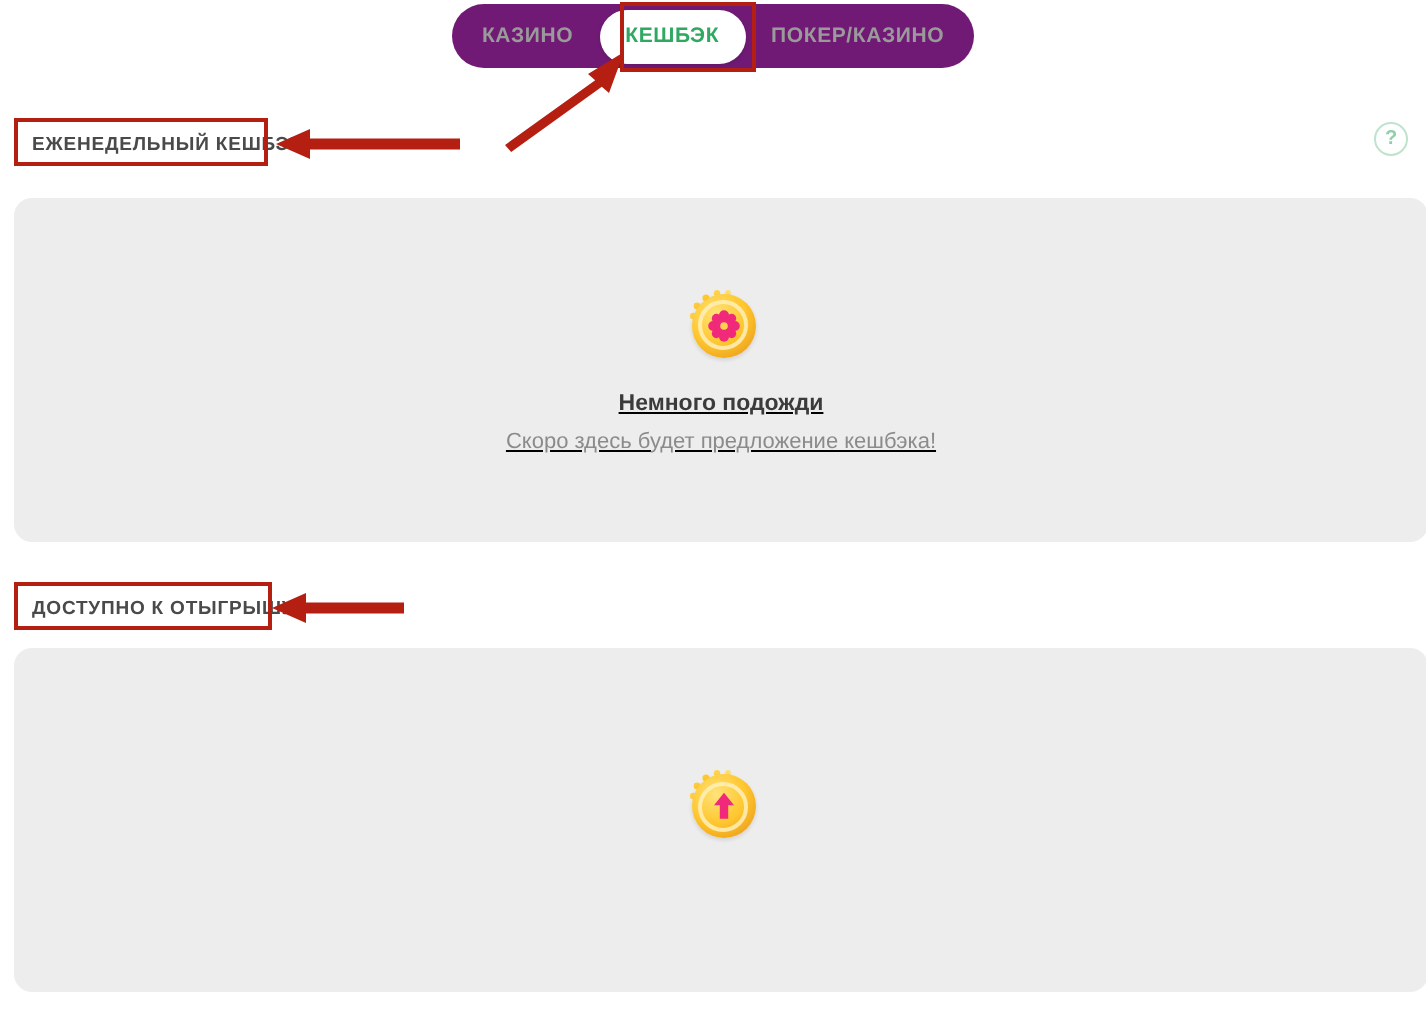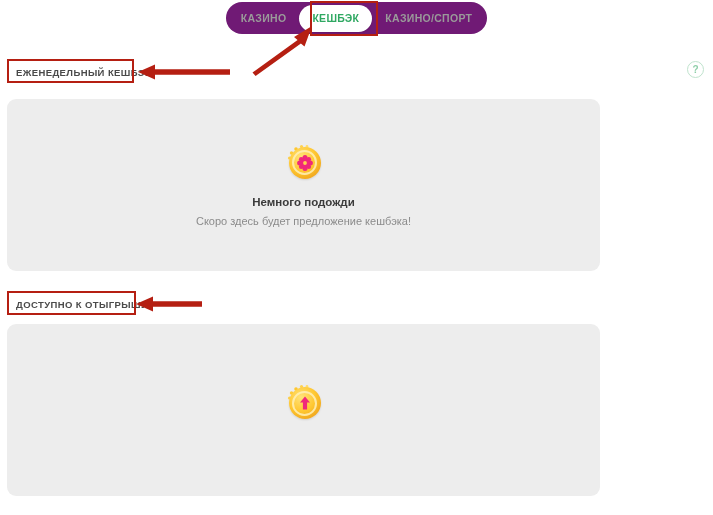--- a/index.html
+++ b/index.html
@@ -104,28 +104,29 @@
   
   .anno-arrow { position: absolute; pointer-events: none; }
   #anno-arrow-weekly { left: 138px; top: 62px; }
   #anno-arrow-available { left: 136px; top: 294px; }
   #anno-arrow-tab { left: 250px; top: 24px; }
 
   
   .card {
     position: absolute;
     left: 7px;
-    width: 593px;
+    width: 707px;
     background: #ededed;
     border-radius: 9px;
     display: flex;
     flex-direction: column;
     align-items: center;
     justify-content: center;
     box-sizing: border-box;
+    text-decoration: underline;
   }
   #card-weekly { top: 99px; height: 172px; }
   #card-available { top: 324px; height: 172px; }
 
   .card-icon {
     width: 36px;
     height: 36px;
     position: relative;
     margin-bottom: 16px;
   }
@@ -180,21 +181,21 @@
     text-align: center;
   }
 </style>
 </head>
 <body>
 
 <div class="tabbar-wrap">
   <div class="tabgroup">
     <button class="tab">КАЗИНО</button>
     <button class="tab active">КЕШБЭК</button>
-    <button class="tab">КАЗИНО/СПОРТ</button>
+    <button class="tab">ПОКЕР/КАЗИНО</button>
   </div>
 </div>
 
 <div class="help-icon">?</div>
 
 <div class="section-label" id="label-weekly">ЕЖЕНЕДЕЛЬНЫЙ КЕШБЭК</div>
 
 <div class="card" id="card-weekly">
   <div class="card-icon">
     <svg class="coin-sparkles" viewBox="0 0 36 36">

